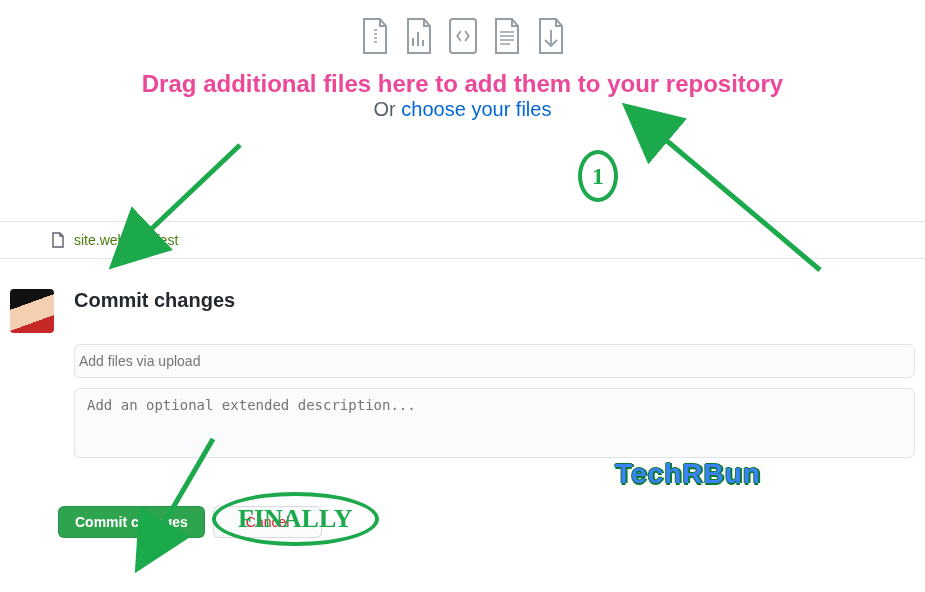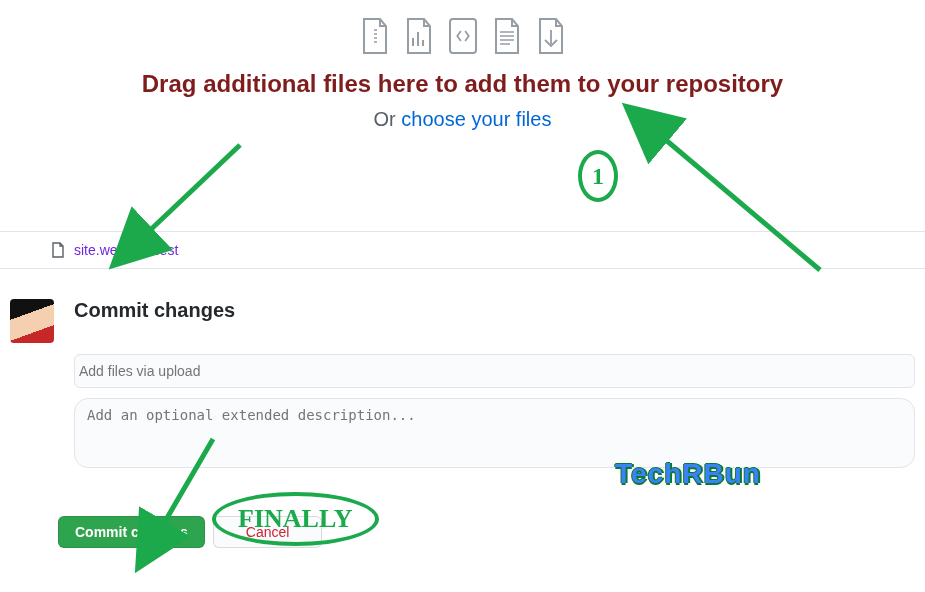--- a/index.html
+++ b/index.html
@@ -27,22 +27,21 @@
     display: flex;
     align-items: center;
     justify-content: center;
   }
 
   
   .drag-heading {
     text-align: center;
     font-size: 24px;
     font-weight: 600;
-    color: #7f1d1d;
-    margin-bottom: 10px;
+    color: #ec4899;
   }
   .or-line {
     text-align: center;
     font-size: 20px;
     color: #586069;
   }
   .or-line a {
     color: #0366d6;
     text-decoration: none;
     cursor: pointer;
@@ -52,21 +51,21 @@
   .file-block {
     border-top: 1px solid #e1e4e8;
     border-bottom: 1px solid #e1e4e8;
     margin-top: 100px;
   }
   .file-row {
     display: flex;
     align-items: center;
     padding: 10px 50px;
     font-size: 14px;
-    color: #6d28d9;
+    color: #4d7c0f;
   }
   .file-row .file-icon {
     width: 16px;
     height: 16px;
     margin-right: 8px;
   }
 
   
   .commit-wrap {
     display: flex;
@@ -103,21 +102,21 @@
     margin-bottom: 10px;
     margin-top: 16px;
   }
   .desc-input {
     width: 100%;
     min-height: 70px;
     padding: 8px 12px;
     font-size: 14px;
     background: #fafbfc;
     border: 1px solid #e1e4e8;
-    border-radius: 14px;
+    border-radius: 6px;
     color: #6a737d;
     resize: none;
   }
 
   .button-row {
     display: flex;
     gap: 8px;
     margin-top: 44px;
     margin-left: 58px;
   }

